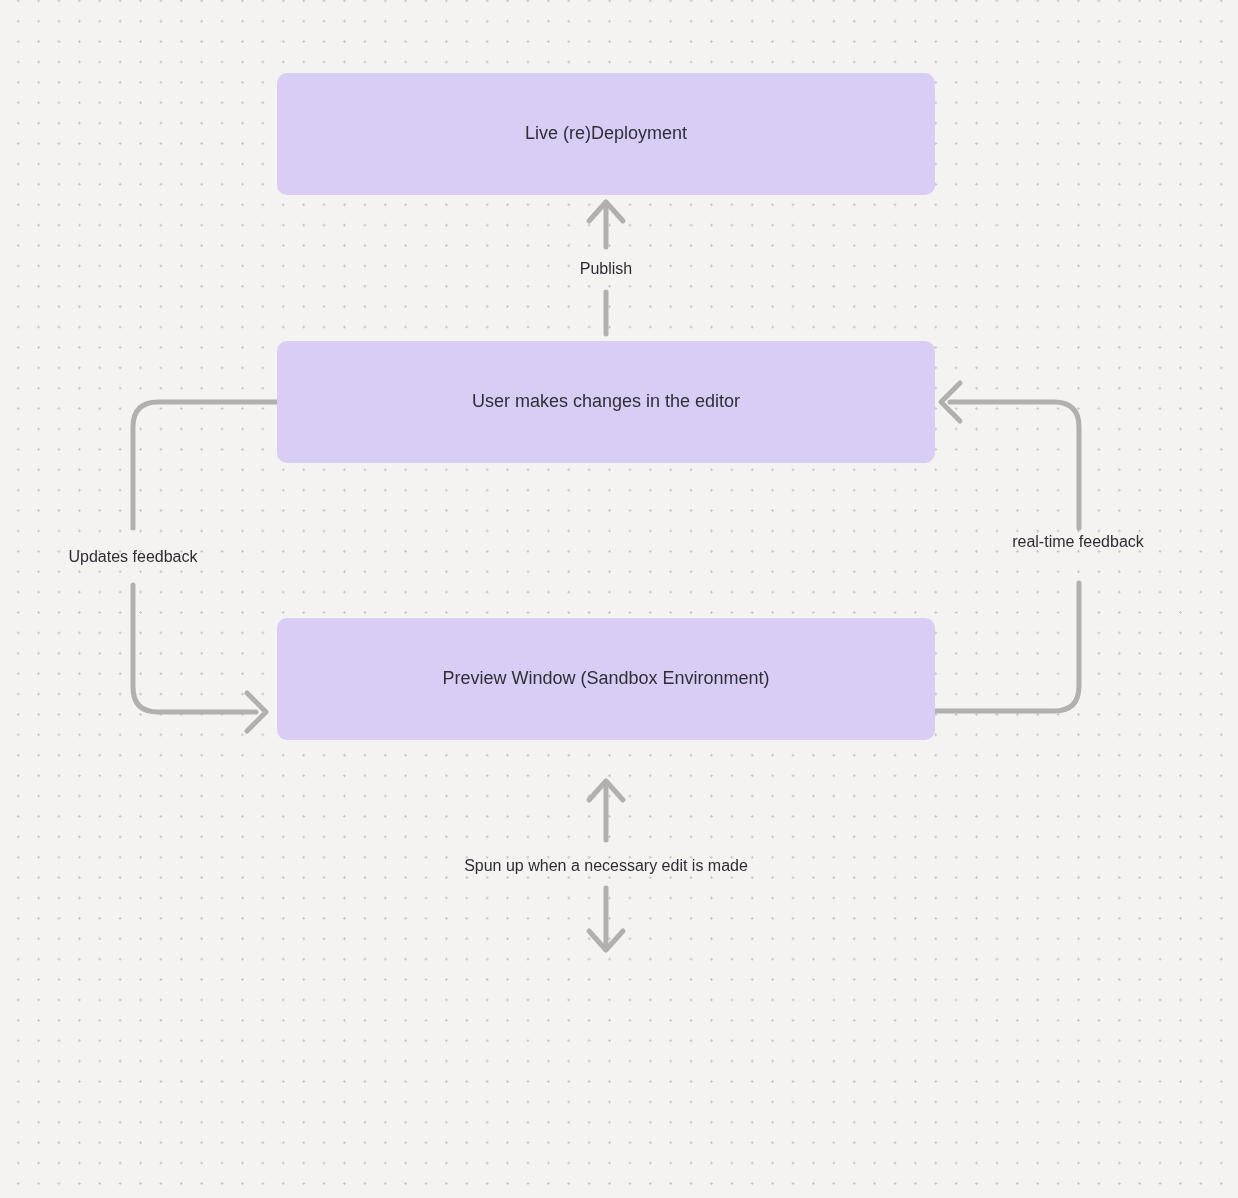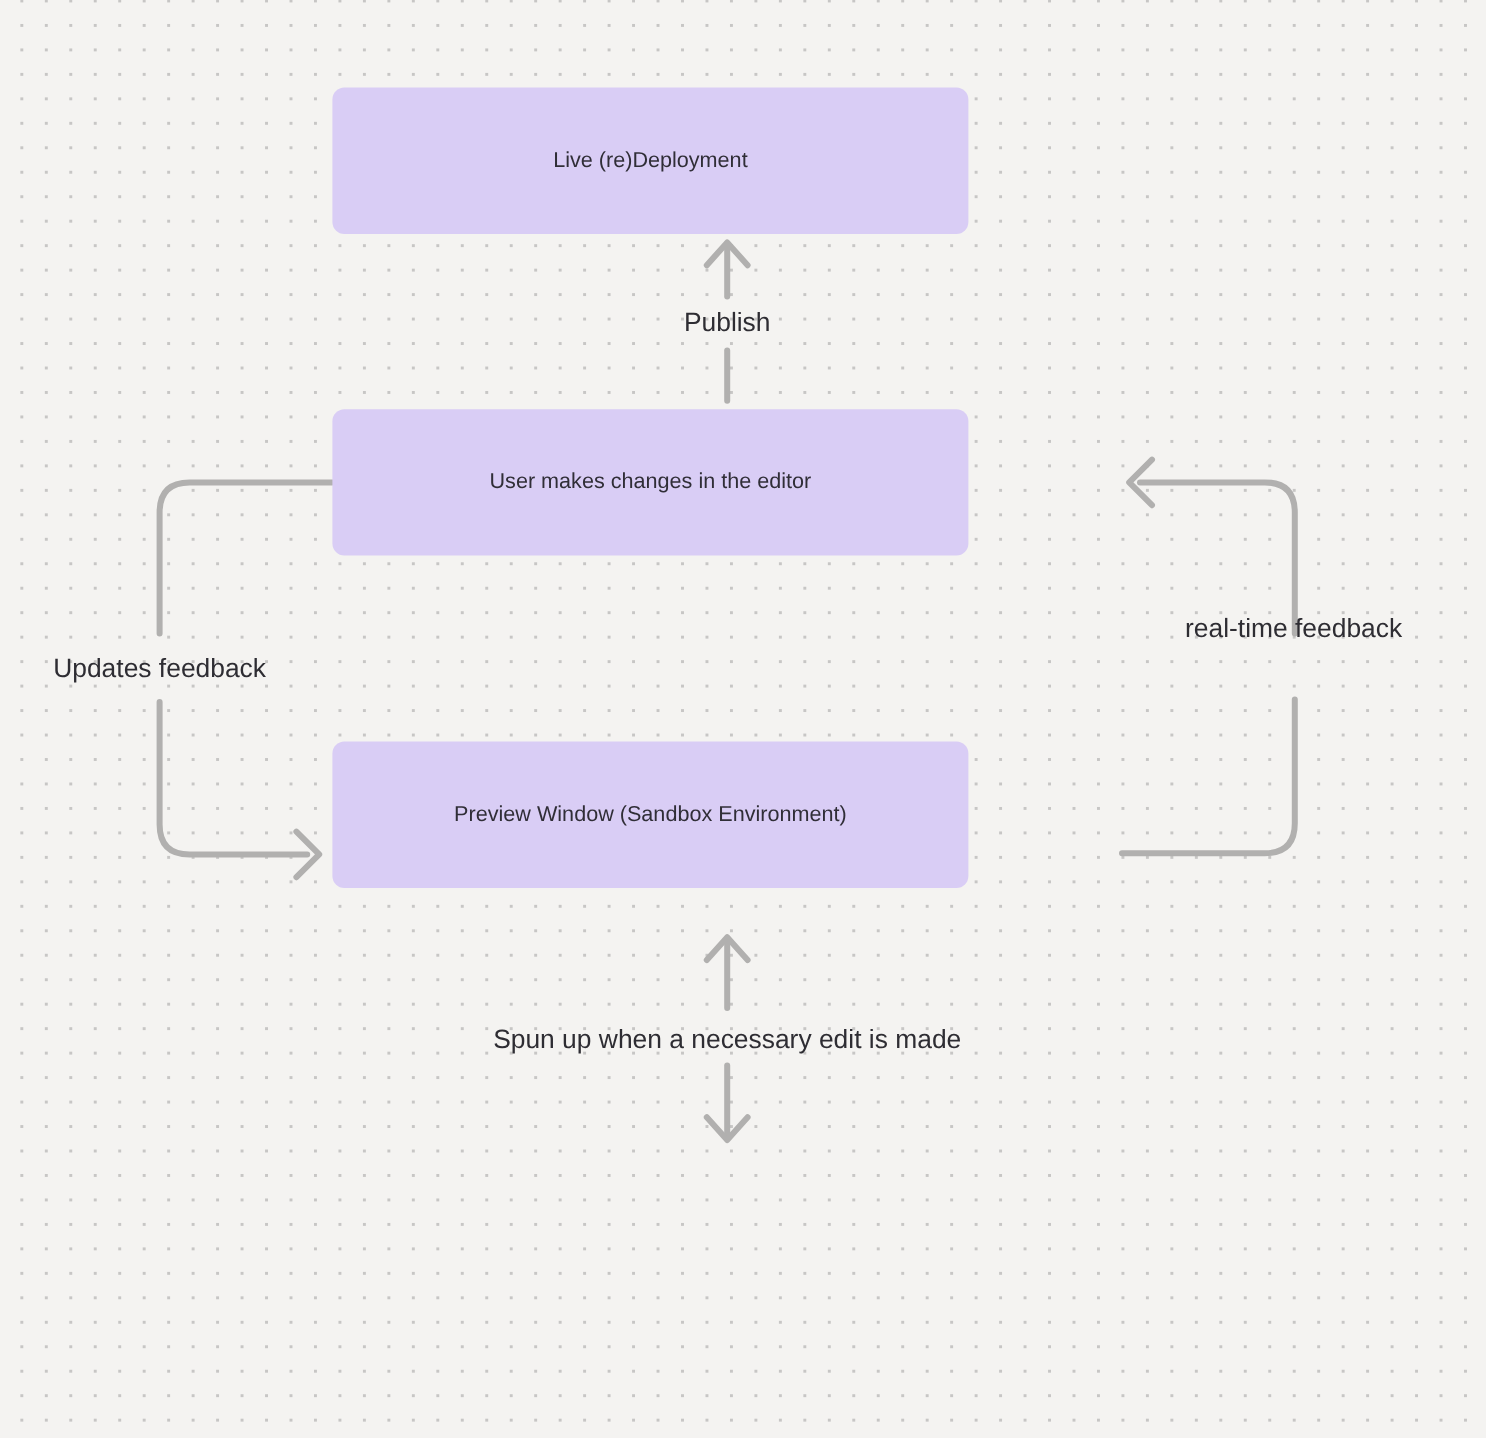--- a/index.html
+++ b/index.html
@@ -36,46 +36,46 @@
   .connectors path {
     fill: none;
     stroke: var(--edge-color);
     stroke-width: 5;
     stroke-linecap: round;
     stroke-linejoin: round;
   }
   .node {
     position: absolute;
     left: 277px;
-    width: 530px;
+    width: 658px;
     height: 122px;
     background: var(--node-fill);
     border-radius: 10px;
     display: flex;
     align-items: center;
     justify-content: center;
     color: var(--node-text);
     font-size: 18px;
     line-height: 1.2;
     text-align: center;
   }
   .node-1 { top: 73px; }
   .node-2 { top: 341px; align-items: center; }
   .node-3 { top: 618px; }
   .node-4 { top: 958px; }
   .edge-label {
     position: absolute;
     transform: translate(-50%, -50%);
     color: var(--label-text);
-    font-size: 22px;
+    font-size: 16px;
     white-space: nowrap;
   }
   .label-publish          { left: 606px;  top: 269px; }
   .label-updates          { left: 133px;  top: 557px; }
-  .label-feedback         { left: 1078px; top: 524px; }
+  .label-feedback         { left: 1078px; top: 542px; }
   .label-spun-up          { left: 606px;  top: 866px; }
 </style>
 </head>
 <body>
 
 <div class="canvas">
 
   <svg class="connectors" viewBox="0 0 1238 1198" xmlns="http://www.w3.org/2000/svg">
 
     <g>

